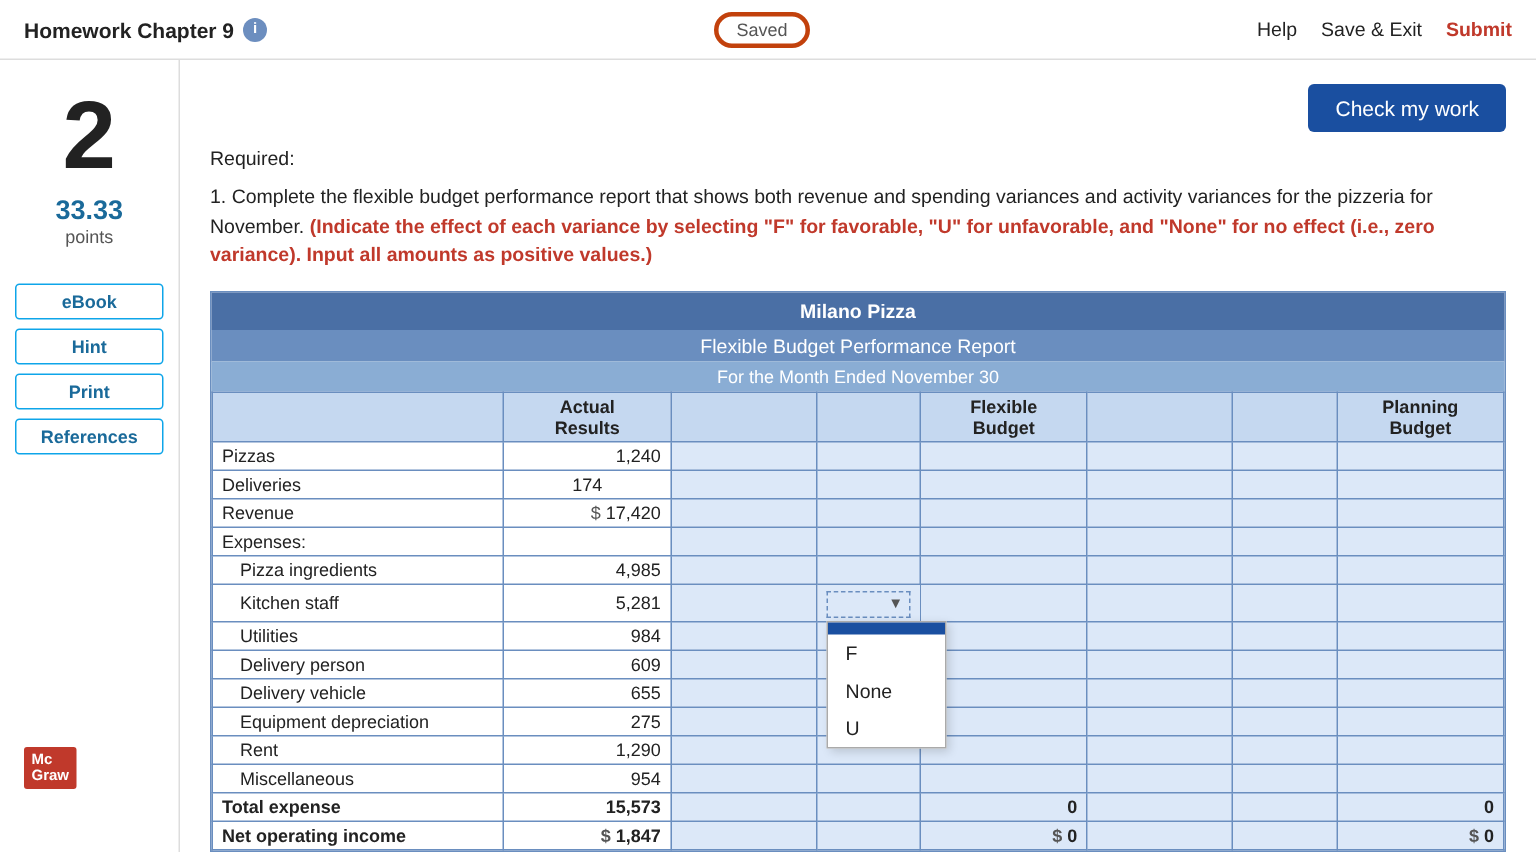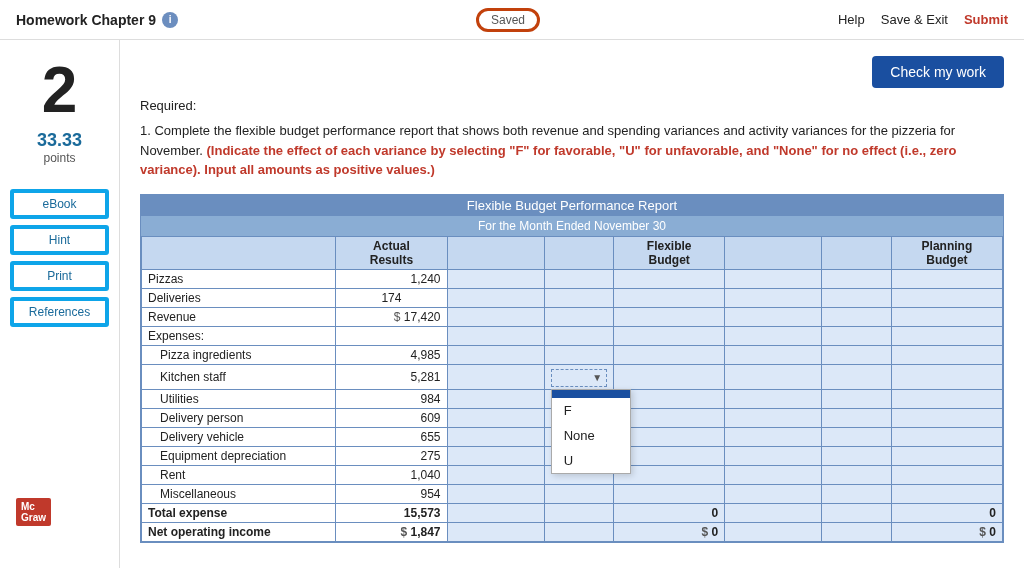--- a/index.html
+++ b/index.html
@@ -39,22 +39,22 @@
     
     .left-sidebar {
       width: 120px; min-width: 120px; border-right: 1px solid #ddd;
       display: flex; flex-direction: column; align-items: center; padding: 18px 10px;
     }
     .question-number { font-size: 64px; font-weight: 700; color: #222; line-height: 1; }
     .points-value { font-size: 18px; font-weight: 700; color: #1a6a9a; margin-top: 8px; }
     .points-label { font-size: 12px; color: #555; }
     .sidebar-buttons { margin-top: 24px; display: flex; flex-direction: column; gap: 6px; width: 100%; }
     .sidebar-btn {
-      border: 4px solid #0ea5e9; color: #1a6a9a; background: #fff;
-      border-radius: 3px; padding: 4px 0; font-size: 12px; cursor: pointer; text-align: center;
+      border: 1px solid #0ea5e9; color: #1a6a9a; background: #fff;
+      border-radius: 3px; padding: 4px 0; font-size: 12px; cursor: pointer; text-align: center; font-weight: bold;
     }
 
     
     .content-area { flex: 1; padding: 16px 20px; }
     .check-work-row { display: flex; justify-content: flex-end; margin-bottom: 10px; }
 
     .required-label { font-weight: 400; font-size: 13px; margin-bottom: 8px; }
     .instruction-text { font-size: 13px; line-height: 1.5; margin-bottom: 14px; }
     .instruction-bold { font-weight: 700; color: #c0392b; }
 
@@ -168,20 +168,21 @@
     <div class="check-work-row">
       <button class="check-work-btn">Check my work</button>
     </div>
     <div class="required-label">Required:</div>
     <div class="instruction-text">
       <span>1. Complete the flexible budget performance report that shows both revenue and spending variances and activity variances for the pizzeria for November.</span>
       <span class="instruction-bold">(Indicate the effect of each variance by selecting "F" for favorable, "U" for unfavorable, and "None" for no effect (i.e., zero variance). Input all amounts as positive values.)</span>
     </div>
 
     <div class="table-wrapper">
+      <div class="table-title-row">Milano Pizza</div>
       <div class="table-subtitle-row">Flexible Budget Performance Report</div>
       <div class="table-date-row">For the Month Ended November 30</div>
       <table class="budget-table">
         <thead>
           <tr>
             <th class="col-label"></th>
             <th class="col-actual">Actual<br>Results</th>
             <th class="col-variance"></th>
             <th class="col-indicator"></th>
             <th class="col-flexible">Flexible<br>Budget</th>
@@ -310,21 +311,21 @@
             <td class="light-blue-bg"><input class="input-cell" type="text" style=""></td>
             <td class="light-blue-bg"><input class="input-cell-center" type="text" style=""></td>
             <td class="light-blue-bg"><input class="input-cell" type="text" style=""></td>
             <td class="light-blue-bg"><input class="input-cell" type="text" style=""></td>
             <td class="light-blue-bg"><input class="input-cell-center" type="text" style=""></td>
             <td class="light-blue-bg"><input class="input-cell" type="text" style=""></td>
           </tr>
 
           <tr>
             <td class="indent">Rent</td>
-            <td class="col-actual" style="text-align:right;">1,040</td>
+            <td class="col-actual" style="text-align:right;">1,290</td>
             <td class="light-blue-bg"><input class="input-cell" type="text" style=""></td>
             <td class="light-blue-bg"><input class="input-cell-center" type="text" style=""></td>
             <td class="light-blue-bg"><input class="input-cell" type="text" style=""></td>
             <td class="light-blue-bg"><input class="input-cell" type="text" style=""></td>
             <td class="light-blue-bg"><input class="input-cell-center" type="text" style=""></td>
             <td class="light-blue-bg"><input class="input-cell" type="text" style=""></td>
           </tr>
 
           <tr>
             <td class="indent">Miscellaneous</td>

